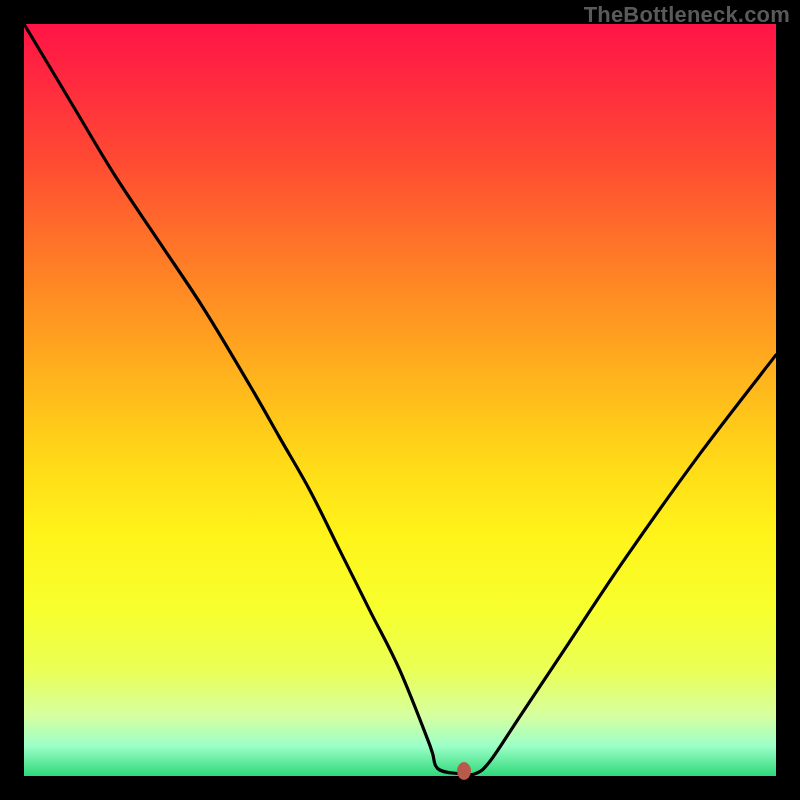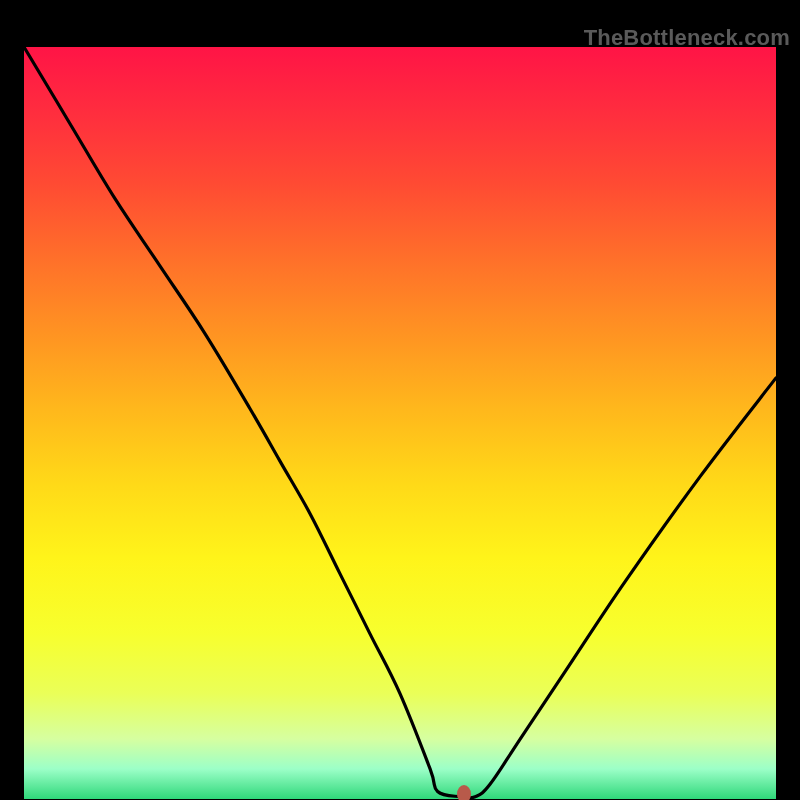--- a/index.html
+++ b/index.html
@@ -9,21 +9,20 @@
     height: 800px;
     background: #000;
     font-family: Arial, Helvetica, sans-serif;
     overflow: hidden;
   }
   .outer {
     width: 800px;
     height: 644px;
     position: relative;
     background: #000;
-    margin-top: 23px;
   }
   .watermark {
     position: absolute;
     top: 2px;
     right: 10px;
     color: #5a5a5a;
     font-size: 22px;
     font-weight: 600;
     letter-spacing: 0.2px;
     user-select: none;

